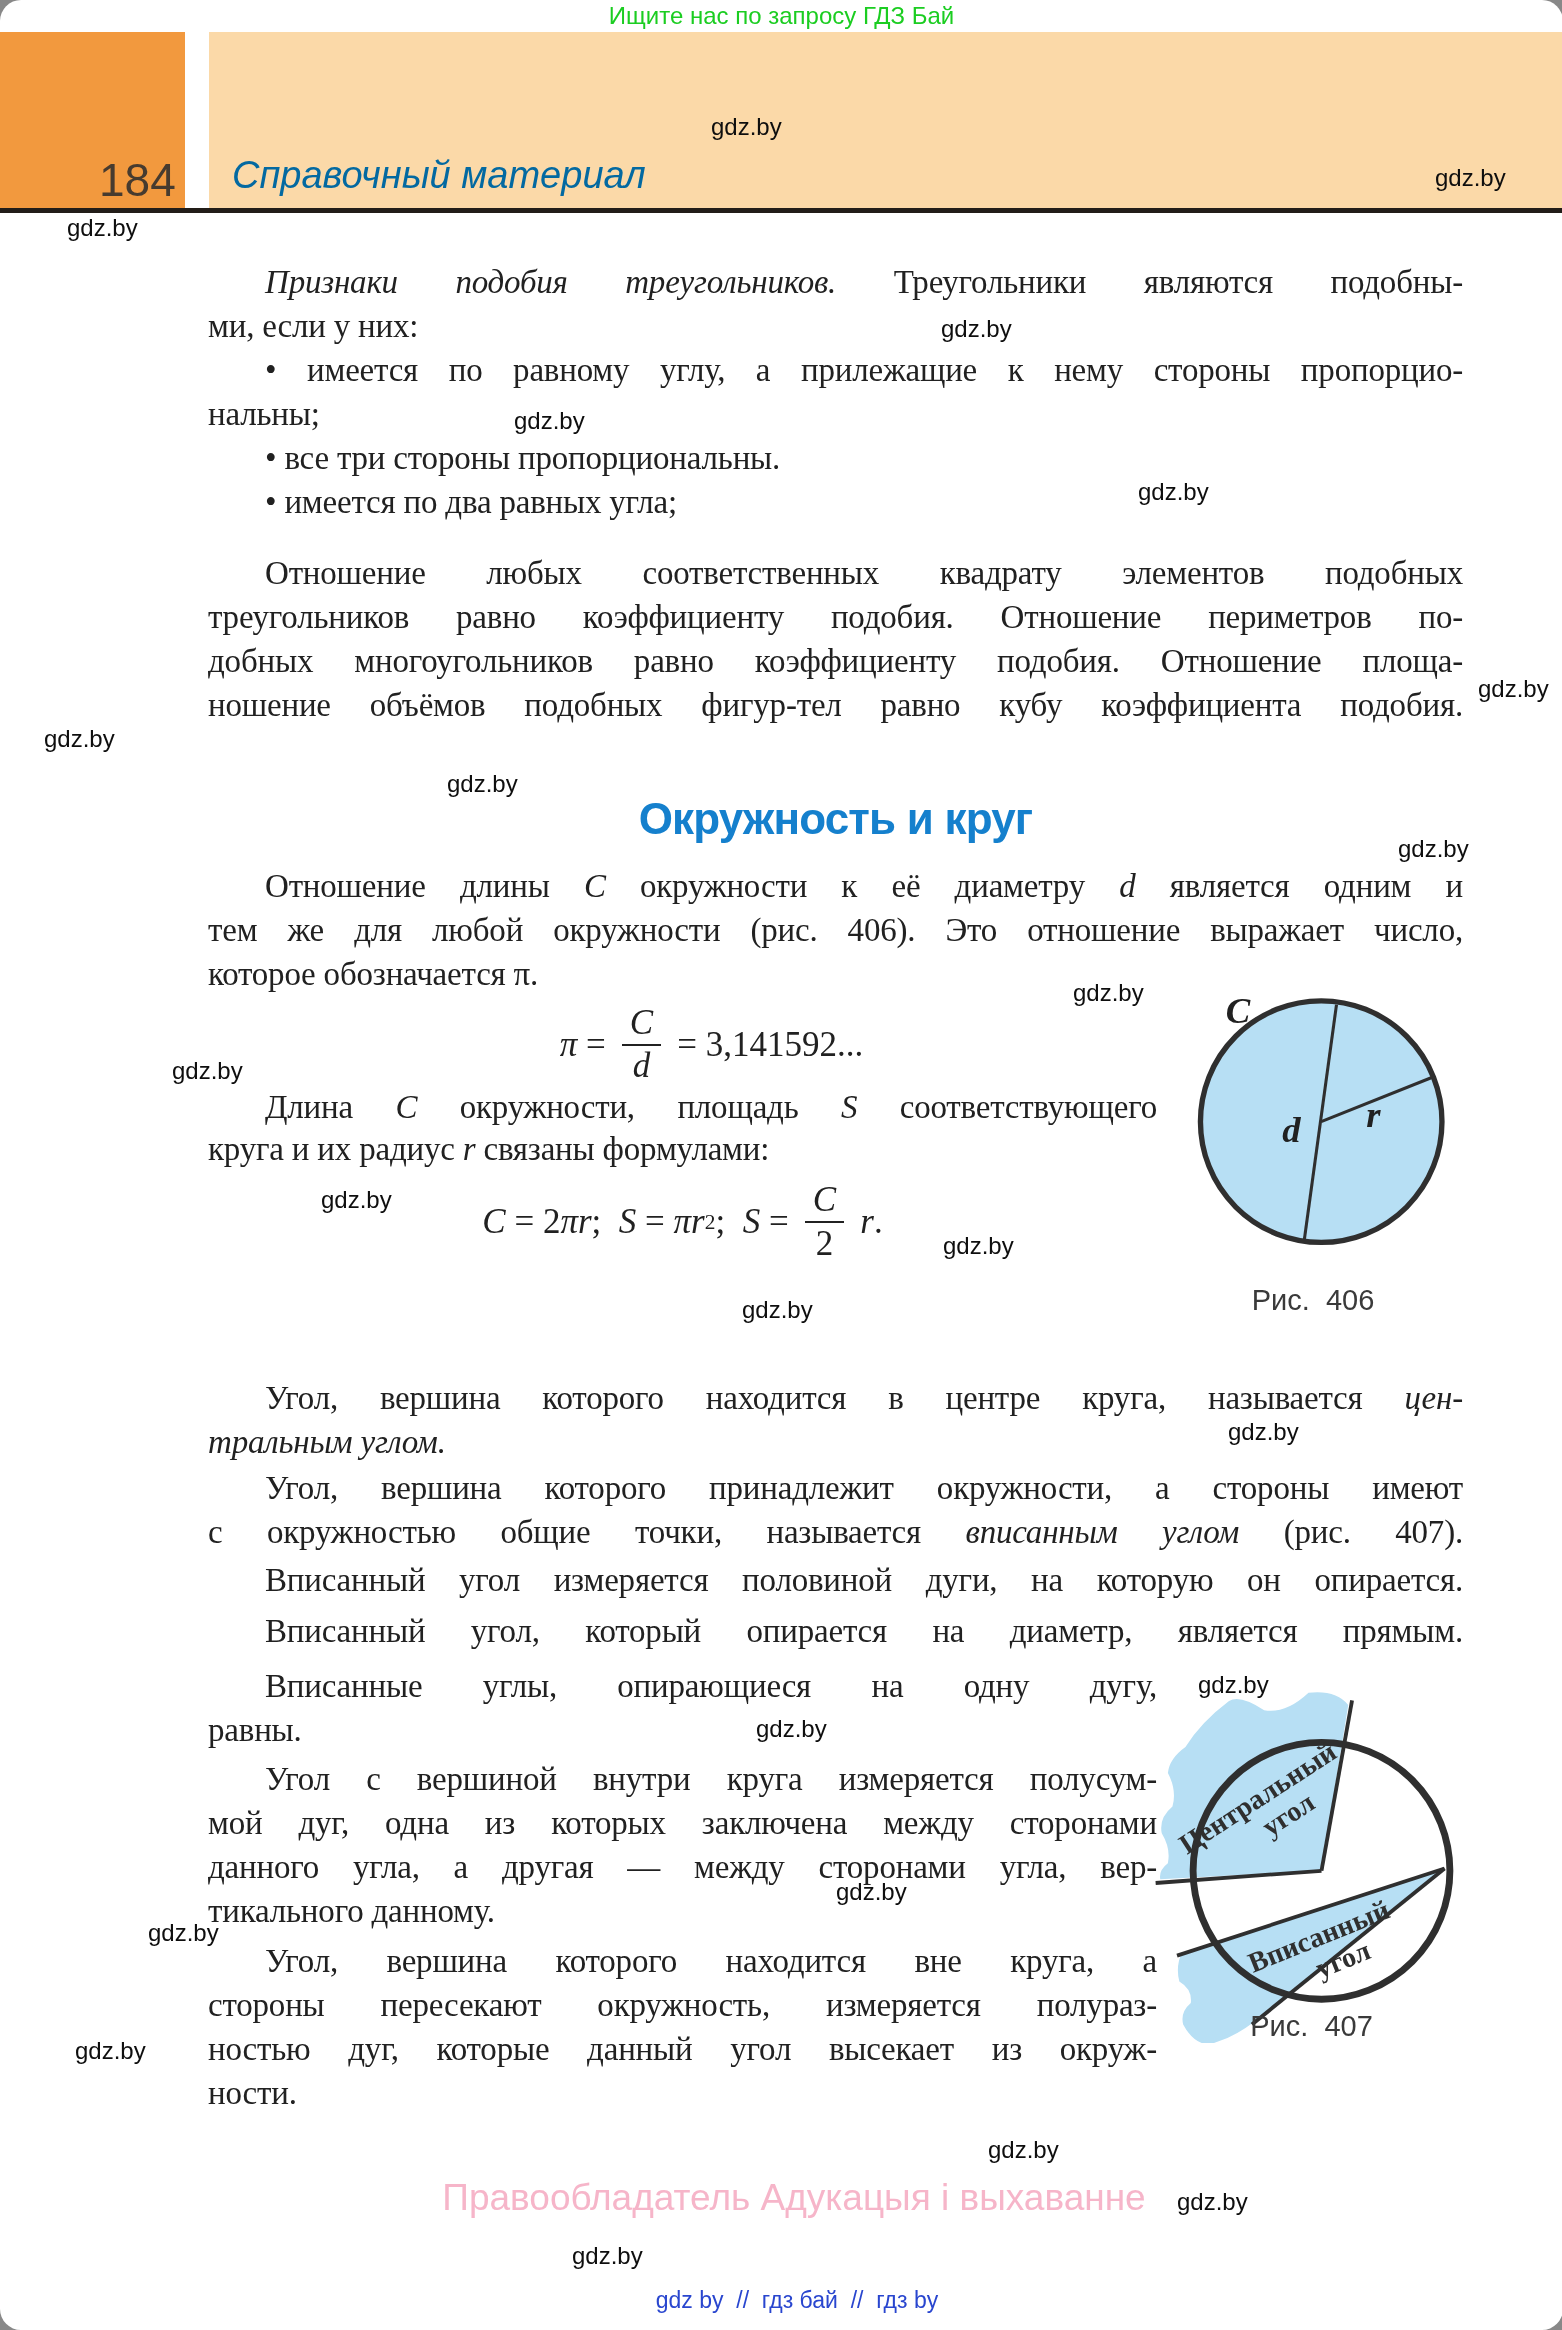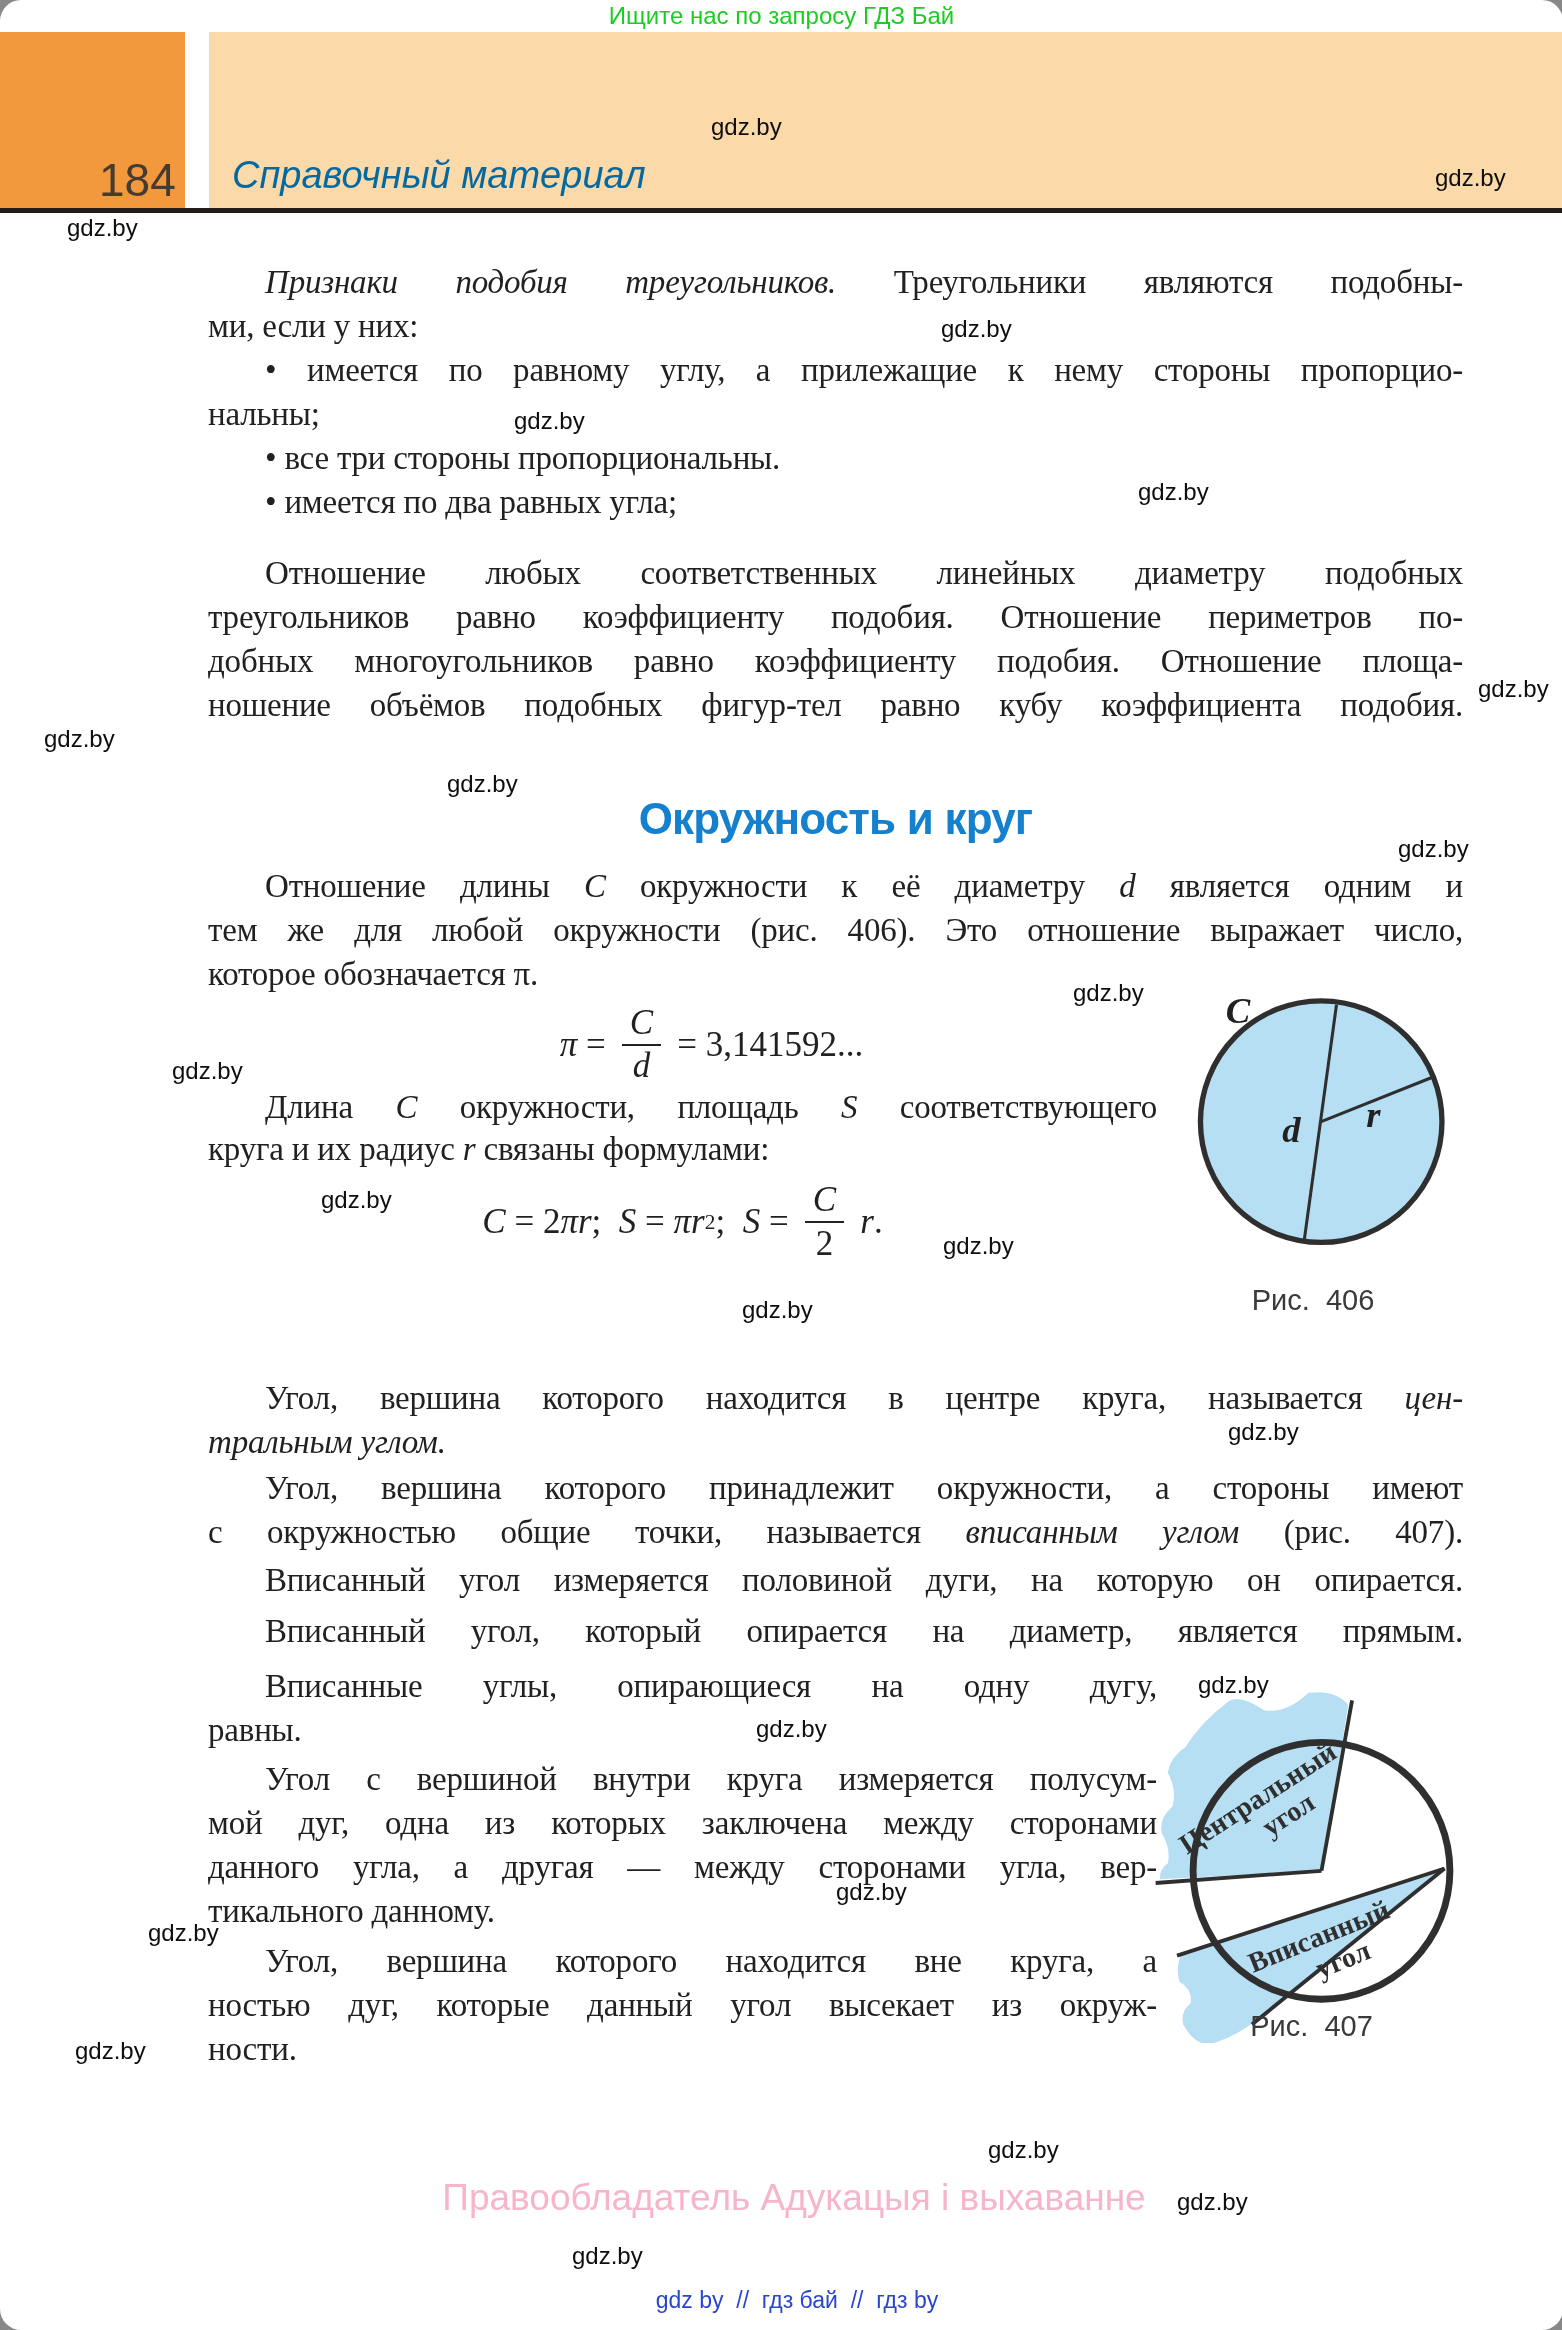--- a/index.html
+++ b/index.html
@@ -74,21 +74,21 @@
   <div class="para" style="top:260px">
     <div class="ln j ind"><span class="i">Признаки подобия треугольников.</span><span> Треугольники являются подобны-</span></div>
     <div class="ln">ми, если у них:</div>
     <div class="ln j ind">• имеется по равному углу, а прилежащие к нему стороны пропорцио-</div>
     <div class="ln">нальны;</div>
     <div class="ln ind">• все три стороны пропорциональны.</div>
     <div class="ln ind">• имеется по два равных угла;</div>
   </div>
 
   <div class="para" style="top:551px">
-    <div class="ln j ind">Отношение любых соответственных линейных диаметру подобных</div>
+    <div class="ln j ind">Отношение любых соответственных квадрату элементов подобных</div>
     <div class="ln j">треугольников равно коэффициенту подобия. Отношение периметров по-</div>
     <div class="ln j">добных многоугольников равно коэффициенту подобия. Отношение площа-</div>
     <div class="ln j">ношение объёмов подобных фигур-тел равно кубу коэффициента подобия.</div>
   </div>
 
   <div class="bluehead h1">Окружность и круг</div>
 
   <div class="para" style="top:864px">
     <div class="ln j ind"><span>Отношение длины </span><span class="i">C</span><span> окружности к её диаметру </span><span class="i">d</span><span> является одним и</span></div>
     <div class="ln j">тем же для любой окружности (рис. 406). Это отношение выражает число,</div>
@@ -140,20 +140,21 @@
 
   <div class="para narrow" style="top:1757px">
     <div class="ln j ind">Угол с вершиной внутри круга измеряется полусум-</div>
     <div class="ln j">мой дуг, одна из которых заключена между сторонами</div>
     <div class="ln j">данного угла, а другая — между сторонами угла, вер-</div>
     <div class="ln">тикального данному.</div>
   </div>
 
   <div class="para narrow" style="top:1939px">
     <div class="ln j ind">Угол, вершина которого находится вне круга, а</div>
+    <div class="ln j">стороны пересекают окружность, измеряется полураз-</div>
     <div class="ln j">ностью дуг, которые данный угол высекает из окруж-</div>
     <div class="ln">ности.</div>
   </div>
 
   <svg class="fig" style="left:1148px;top:1668px" width="321" height="375" viewBox="0 0 420 490">
     <path d="M227,265 L262,48 Q246,28 210,32 Q180,60 152,55 Q120,34 106,43 Q70,70 49,103 Q28,118 26,137 Q38,160 32,181 Q14,196 18,216 Q30,236 26,255 Q14,264 16,276 Z" fill="#B7DFF4"></path>
     <path d="M388,262 L44,373 Q36,390 41,410 Q58,420 56,438 Q42,450 46,466 Q60,492 80,492 Q110,485 140,462 Z" fill="#B7DFF4"></path>
     <circle cx="227" cy="265" r="168" fill="none" stroke="#2F2F2F" stroke-width="9"></circle>
     <line x1="227" y1="265" x2="267" y2="42" stroke="#2F2F2F" stroke-width="5"></line>
     <line x1="227" y1="265" x2="10" y2="281" stroke="#2F2F2F" stroke-width="5"></line>

